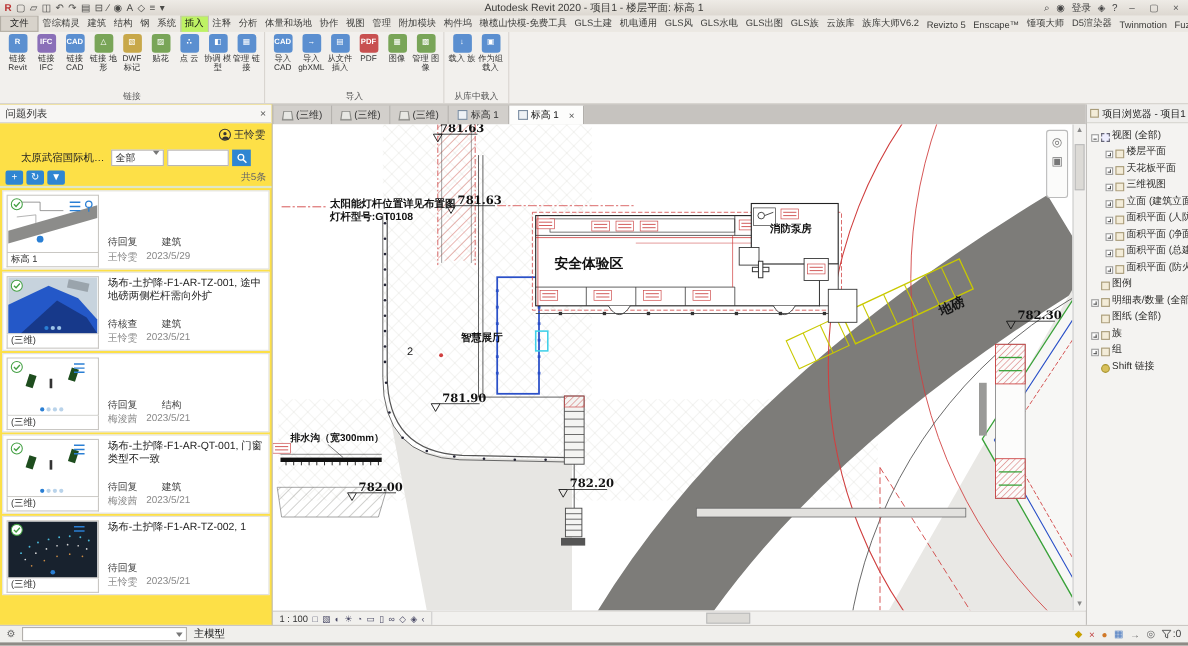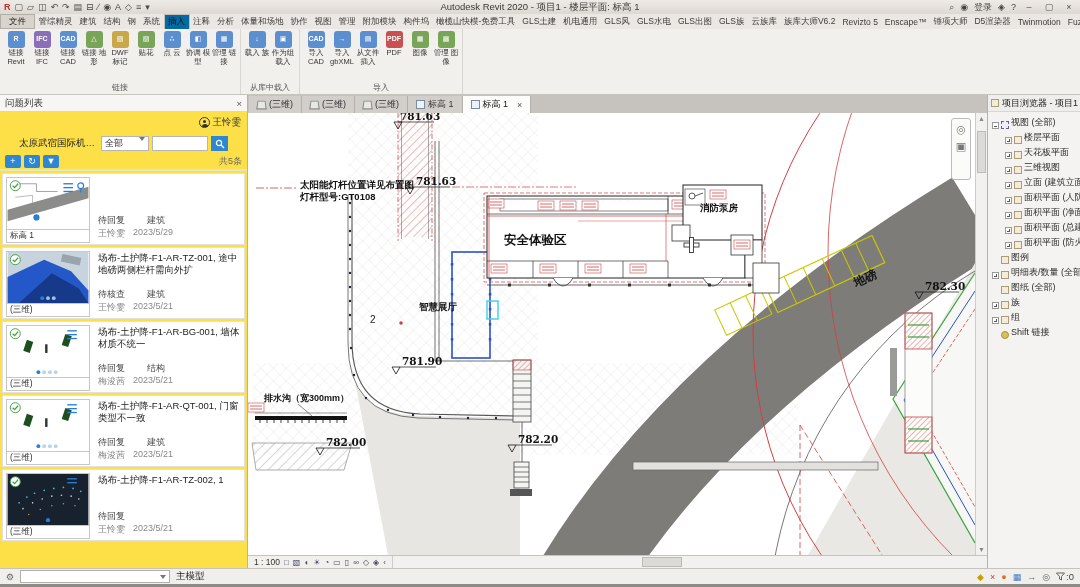--- a/index.html
+++ b/index.html
@@ -12,21 +12,21 @@
 .qat{display:flex;gap:4px;align-items:center}
 .qat .ic{font-size:9px;line-height:13px;color:#4a4a48}
 .qat .logo{color:#b33;font-weight:bold}
 .wtitle{position:absolute;left:50%;transform:translateX(-50%);font-size:9.5px;color:#3a3a38;white-space:nowrap}
 .tbright{margin-left:auto;display:flex;gap:6px;align-items:center;font-size:9px;color:#444}
 .winbtn{width:14px;text-align:center;color:#555}
 
 .tabrow{height:15px;display:flex;align-items:stretch;background:#ebe8e3;font-size:8.5px;overflow:hidden;white-space:nowrap}
 .filetab{background:#d8d3cb;border:1px solid #b3aea5;padding:0 8px;display:flex;align-items:center;color:#222}
 .rtab{padding:0 3.5px;display:flex;align-items:center;color:#3c3c3a}
-.rtab.active{background:#0369a1;border:1px solid #c5c1ba;border-bottom:none;color:#111}
+.rtab.active{background:#bef264;border:1px solid #c5c1ba;border-bottom:none;color:#111}
 
 .ribbon{height:66px;background:#f2f0ed;border-bottom:1px solid #c7c3bd;display:flex;overflow:hidden}
 .rpanel{display:flex;flex-direction:column;border-right:1px solid #d9d5d0;padding:1px 3px 0}
 .rpanel .btns{flex:1;display:flex;align-items:flex-start}
 .pfoot{height:12px;font-size:8px;color:#555;text-align:center}
 .bigbtn{width:26px;display:flex;flex-direction:column;align-items:center;text-align:center;
   font-size:7.5px;line-height:1.15;color:#333;padding-top:1px}
 .bicon{width:17px;height:17px;border-radius:3px;display:flex;align-items:center;justify-content:center;
   color:#fff;font-size:7px;font-weight:bold;margin-bottom:1px;flex:none}
 .cb{background:#5b8fd0}.cr{background:#c85050}.cg{background:#79a558}.cy{background:#c8a84a}.cp{background:#8a6fb8}
@@ -234,65 +234,65 @@
             <span class="bicon cb">▦</span>
             <span>管理 链接</span>
           </div>
         </div>
       <div class="pfoot">链接</div>
     </div>
     <div class="rpanel">
       <div class="btns">
 
           <div class="bigbtn">
-            <span class="bicon cb">↓</span>
-            <span>载入 族</span>
-          </div>
-
-          <div class="bigbtn">
-            <span class="bicon cb">▣</span>
-            <span>作为组 载入</span>
-          </div>
-        </div>
-      <div class="pfoot">从库中载入</div>
+            <span class="bicon cb">CAD</span>
+            <span>导入 CAD</span>
+          </div>
+
+          <div class="bigbtn">
+            <span class="bicon cb">→</span>
+            <span>导入 gbXML</span>
+          </div>
+
+          <div class="bigbtn">
+            <span class="bicon cb">▤</span>
+            <span>从文件 插入</span>
+          </div>
+
+          <div class="bigbtn">
+            <span class="bicon cr">PDF</span>
+            <span>PDF</span>
+          </div>
+
+          <div class="bigbtn">
+            <span class="bicon cg">▦</span>
+            <span>图像</span>
+          </div>
+
+          <div class="bigbtn">
+            <span class="bicon cg">▩</span>
+            <span>管理 图像</span>
+          </div>
+        </div>
+      <div class="pfoot">导入</div>
     </div>
     <div class="rpanel">
       <div class="btns">
 
           <div class="bigbtn">
-            <span class="bicon cb">CAD</span>
-            <span>导入 CAD</span>
-          </div>
-
-          <div class="bigbtn">
-            <span class="bicon cb">→</span>
-            <span>导入 gbXML</span>
-          </div>
-
-          <div class="bigbtn">
-            <span class="bicon cb">▤</span>
-            <span>从文件 插入</span>
-          </div>
-
-          <div class="bigbtn">
-            <span class="bicon cr">PDF</span>
-            <span>PDF</span>
-          </div>
-
-          <div class="bigbtn">
-            <span class="bicon cg">▦</span>
-            <span>图像</span>
-          </div>
-
-          <div class="bigbtn">
-            <span class="bicon cg">▩</span>
-            <span>管理 图像</span>
-          </div>
-        </div>
-      <div class="pfoot">导入</div>
+            <span class="bicon cb">↓</span>
+            <span>载入 族</span>
+          </div>
+
+          <div class="bigbtn">
+            <span class="bicon cb">▣</span>
+            <span>作为组 载入</span>
+          </div>
+        </div>
+      <div class="pfoot">从库中载入</div>
     </div>
     <div style="flex:1"></div>
   </div>
 
   <div class="main">
 
     <div class="leftpanel">
       <div class="lp-head">
         <span>问题列表</span>
         <span class="x">×</span>
@@ -410,21 +410,20 @@
               <g>
                   <circle cx="32" cy="48" r="2" fill="#2a7fd4"></circle>
                   <circle cx="38" cy="48" r="2" fill="#b9d3ea"></circle>
                   <circle cx="44" cy="48" r="2" fill="#b9d3ea"></circle>
                   <circle cx="50" cy="48" r="2" fill="#b9d3ea"></circle>
                 </g>
             </svg>
             <div class="viewlabel">(三维)</div>
           </div>
           <div class="itext">
-            <div class="ititle">场布-土护降-F1-AR-BG-001, 墙体材质不统一</div>
             <div class="istatus">
                 <span>待回复</span>
                 <span>结构</span>
               </div>
             <div class="imeta">
                 <span>梅浚茜</span>
                 <span>2023/5/21</span>
               </div>
           </div>
         </div>

